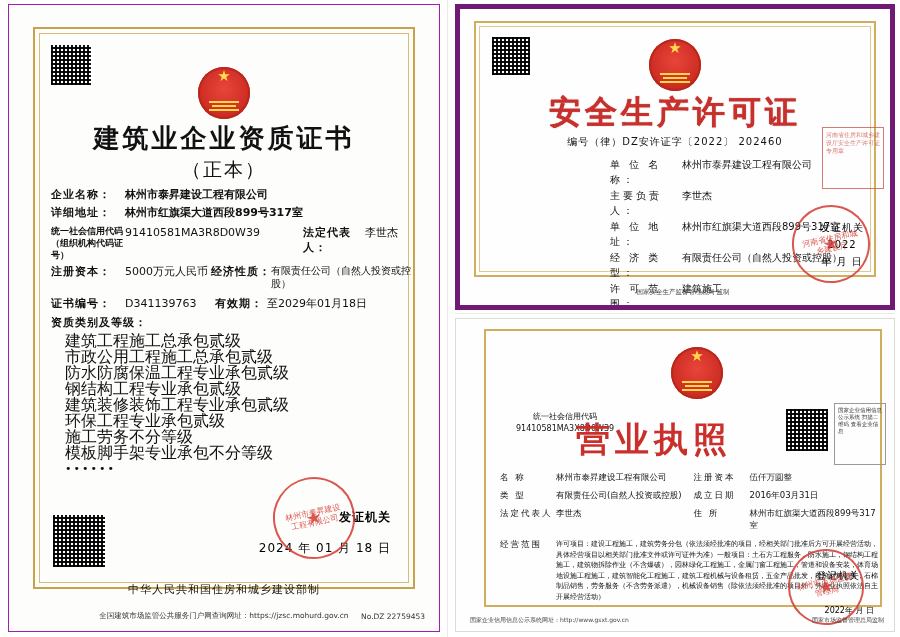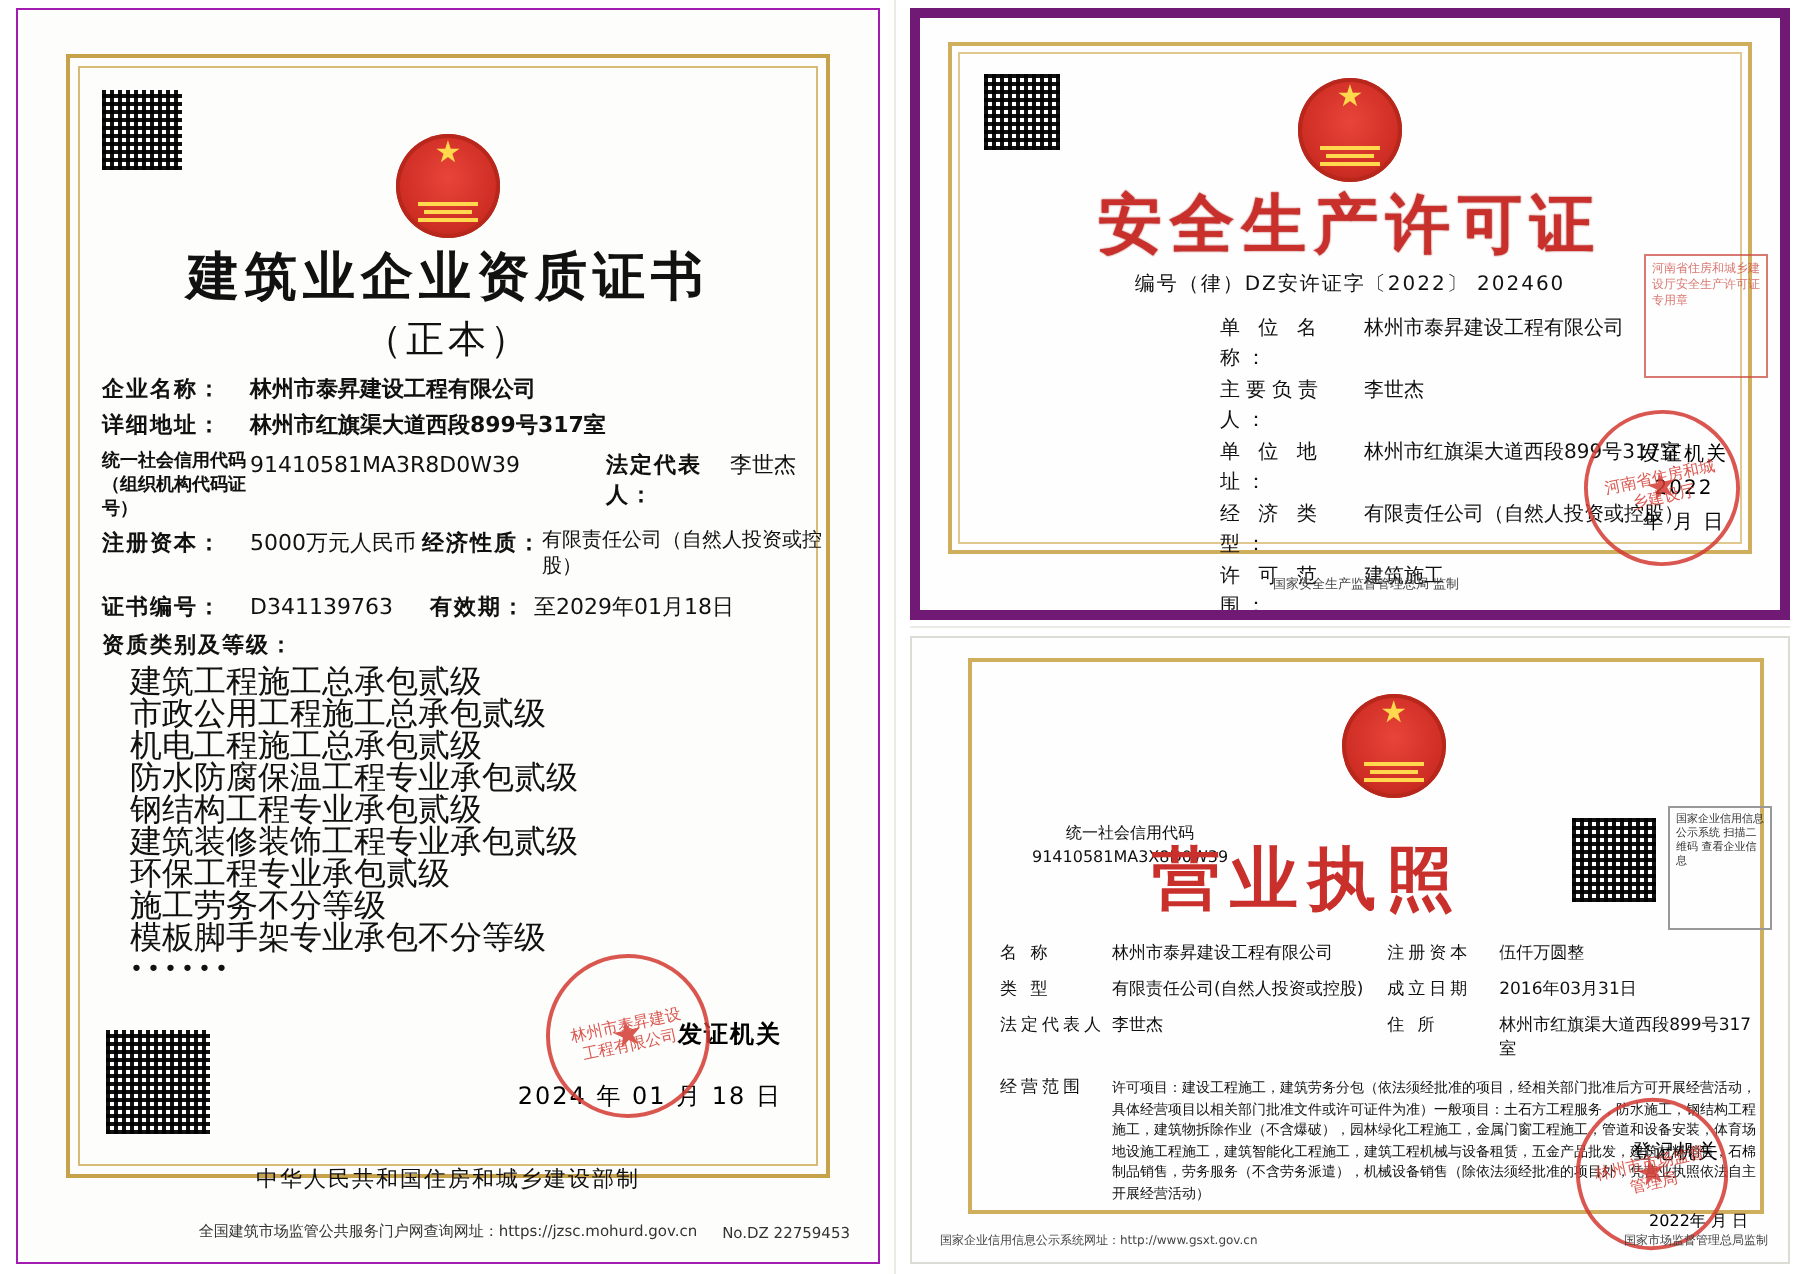--- a/index.html
+++ b/index.html
@@ -220,21 +220,20 @@
         <span class="lbl">证书编号：</span>
         <span class="val" style="flex:0 0 90px;">D341139763</span>
         <span class="lbl" style="width:52px;flex:0 0 52px;">有效期：</span>
         <span class="val">至2029年01月18日</span>
       </div>
 
       <div class="qual-head">资质类别及等级：</div>
       <div class="qual-list">
         <div>建筑工程施工总承包贰级</div>
         <div>市政公用工程施工总承包贰级</div>
-        <div>机电工程施工总承包贰级</div>
         <div>防水防腐保温工程专业承包贰级</div>
         <div>钢结构工程专业承包贰级</div>
         <div>建筑装修装饰工程专业承包贰级</div>
         <div>环保工程专业承包贰级</div>
         <div>施工劳务不分等级</div>
         <div>模板脚手架专业承包不分等级</div>
       </div>
       <div class="dots">••••••</div>
     </div>
 

